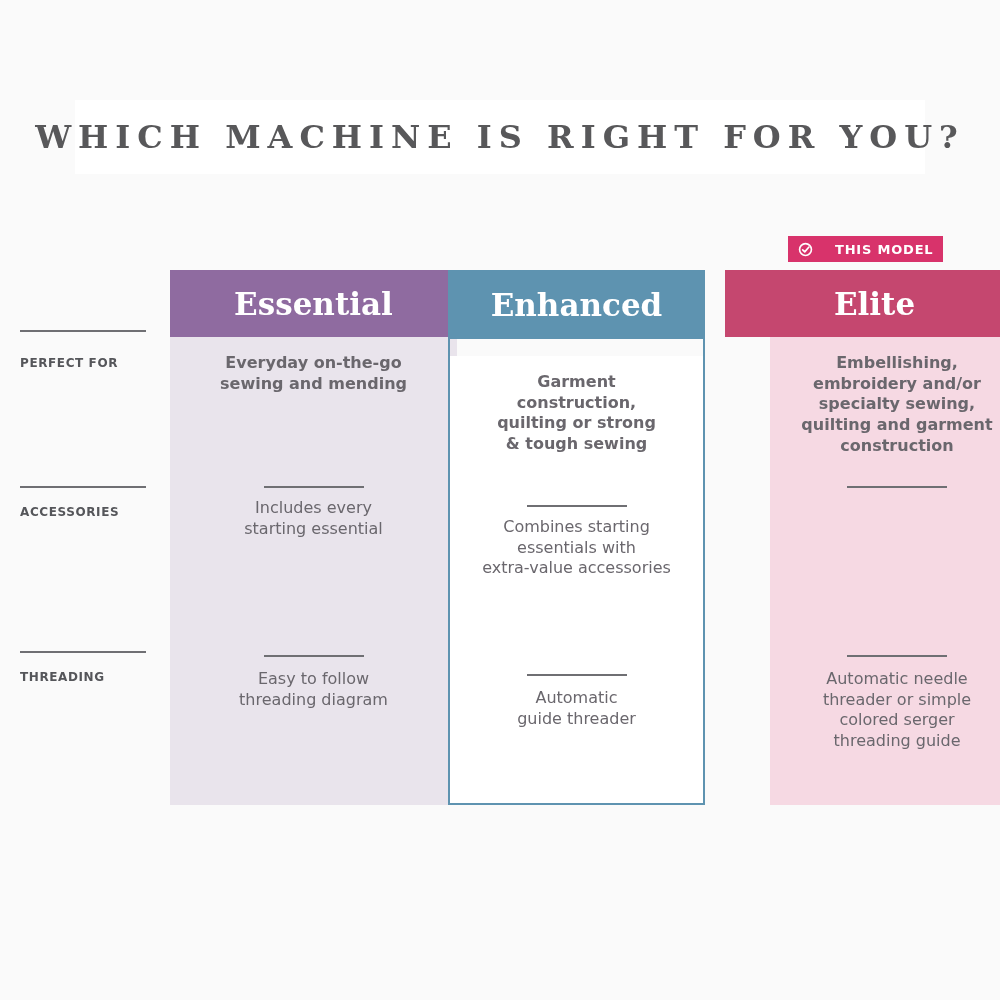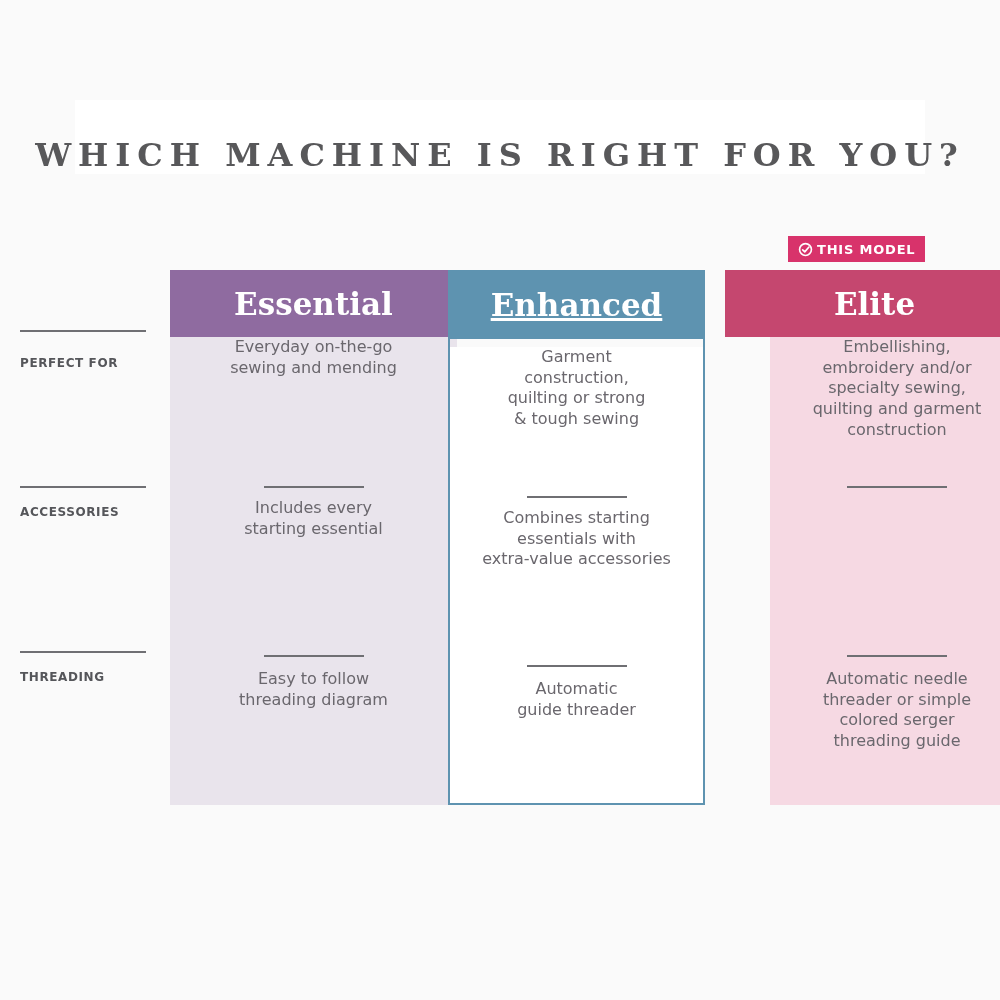--- a/index.html
+++ b/index.html
@@ -21,21 +21,21 @@
 
   
   .title-band {
     position: absolute;
     left: 75px;
     top: 100px;
     width: 850px;
     height: 74px;
     background: #ffffff;
     display: flex;
-    align-items: flex-end;
+    align-items: center;
     justify-content: center;
   }
   .page-title {
     margin: 0;
     font-family: "DejaVu Serif", serif;
     font-weight: bold;
     font-size: 32px;
     letter-spacing: 7px;
     white-space: nowrap;
     color: var(--title-text, #58585a);
@@ -45,21 +45,21 @@
   .badge {
     position: absolute;
     left: 788px;
     top: 236px;
     height: 26px;
     padding: 0 10px;
     background: var(--badge, #d8336b);
     color: #ffffff;
     display: inline-flex;
     align-items: center;
-    gap: 4px;
+    gap: 22px;
     font-size: 13px;
     font-weight: bold;
     letter-spacing: 0.8px;
     box-sizing: border-box;
   }
   .badge svg { display: block; }
 
   
   .row-label-rule {
     position: absolute;
@@ -98,42 +98,42 @@
     flex: 0 0 67px;
     display: flex;
     align-items: center;
     justify-content: center;
     font-family: "DejaVu Serif", serif;
     font-weight: bold;
     font-size: 31px;
     color: #ffffff;
   }
   .col-essential .col-header { background: var(--essential-header, #8f6ba0); }
-  .col-enhanced  .col-header { background: var(--enhanced, #5e93b0); margin: -2px -2px 8px -2px; flex-basis: 69px; text-decoration: underline; }
+  .col-enhanced  .col-header { background: var(--enhanced, #5e93b0); margin: -2px -2px 17px -2px; flex-basis: 69px; }
   .col-elite     .col-header { background: var(--elite-header, #c5476f); }
 
   .col-body {
     position: relative;
     flex: 1 1 auto;
   }
   .col-essential .col-body { background: var(--essential-body, #e9e4ec); }
   .col-enhanced  .col-body { background: var(--enhanced-body, #ffffff); }
   .col-elite     .col-body { background: var(--elite-body, #f6d9e3); margin-left: 45px; }
 
   .cell {
     position: absolute;
     left: 10px;
     right: 10px;
     text-align: center;
     font-size: 16px;
     line-height: 1.29;
     color: var(--body-text, #6a676d);
     white-space: pre-line;
   }
-  .cell-0 { top: 0; }
+  .cell-0 { top: 16px; font-weight: bold; }
   .cell-1 { top: 161px; }
   .cell-2 { top: 332px; }
 
   .sep {
     position: absolute;
     left: 50%;
     transform: translateX(-50%);
     width: 100px;
     height: 0;
     border-top: 2px solid var(--rule, #6f6f73);

